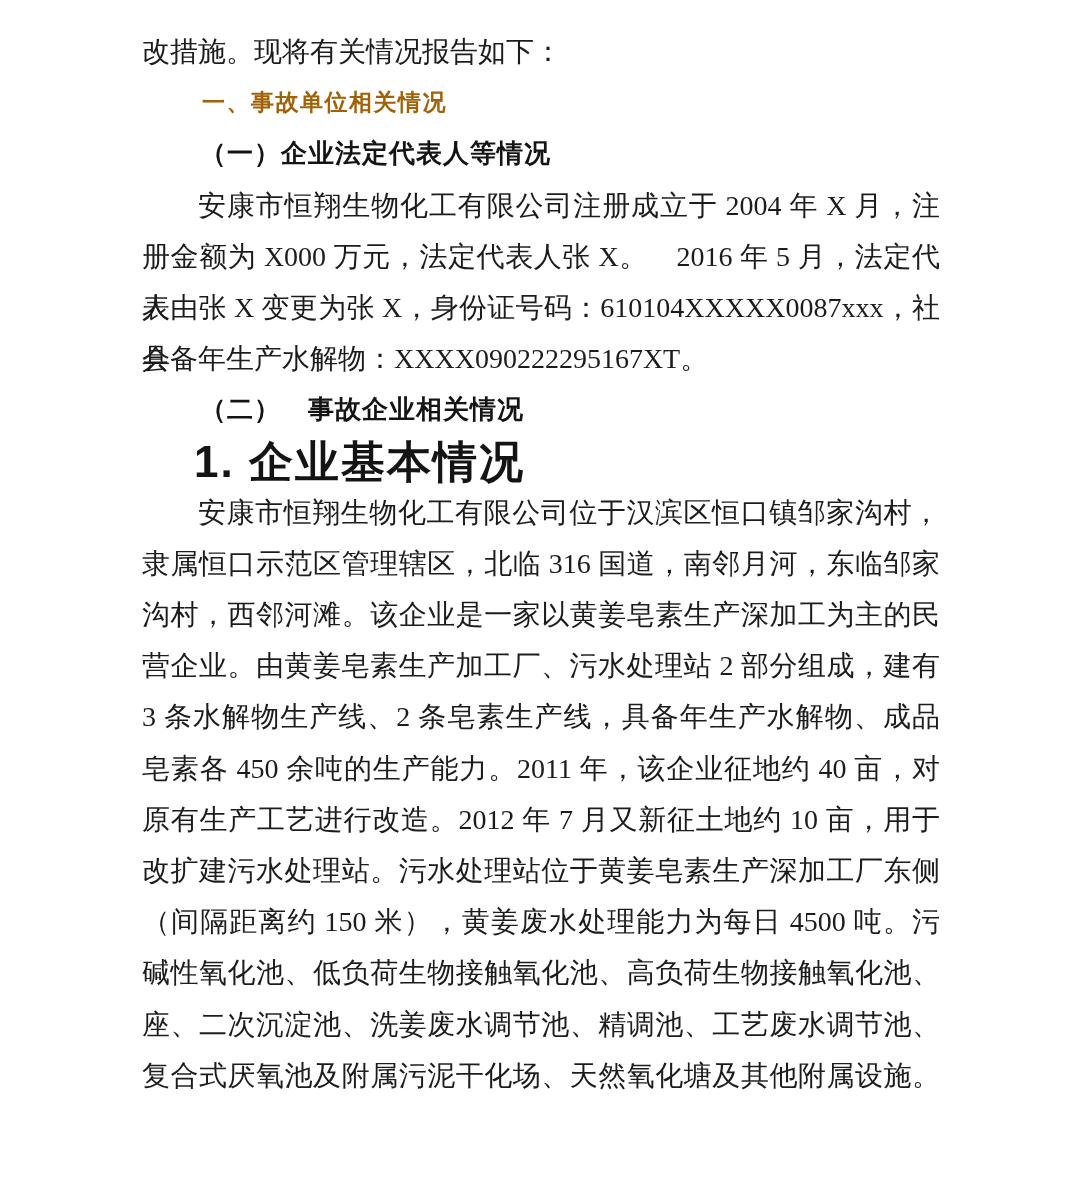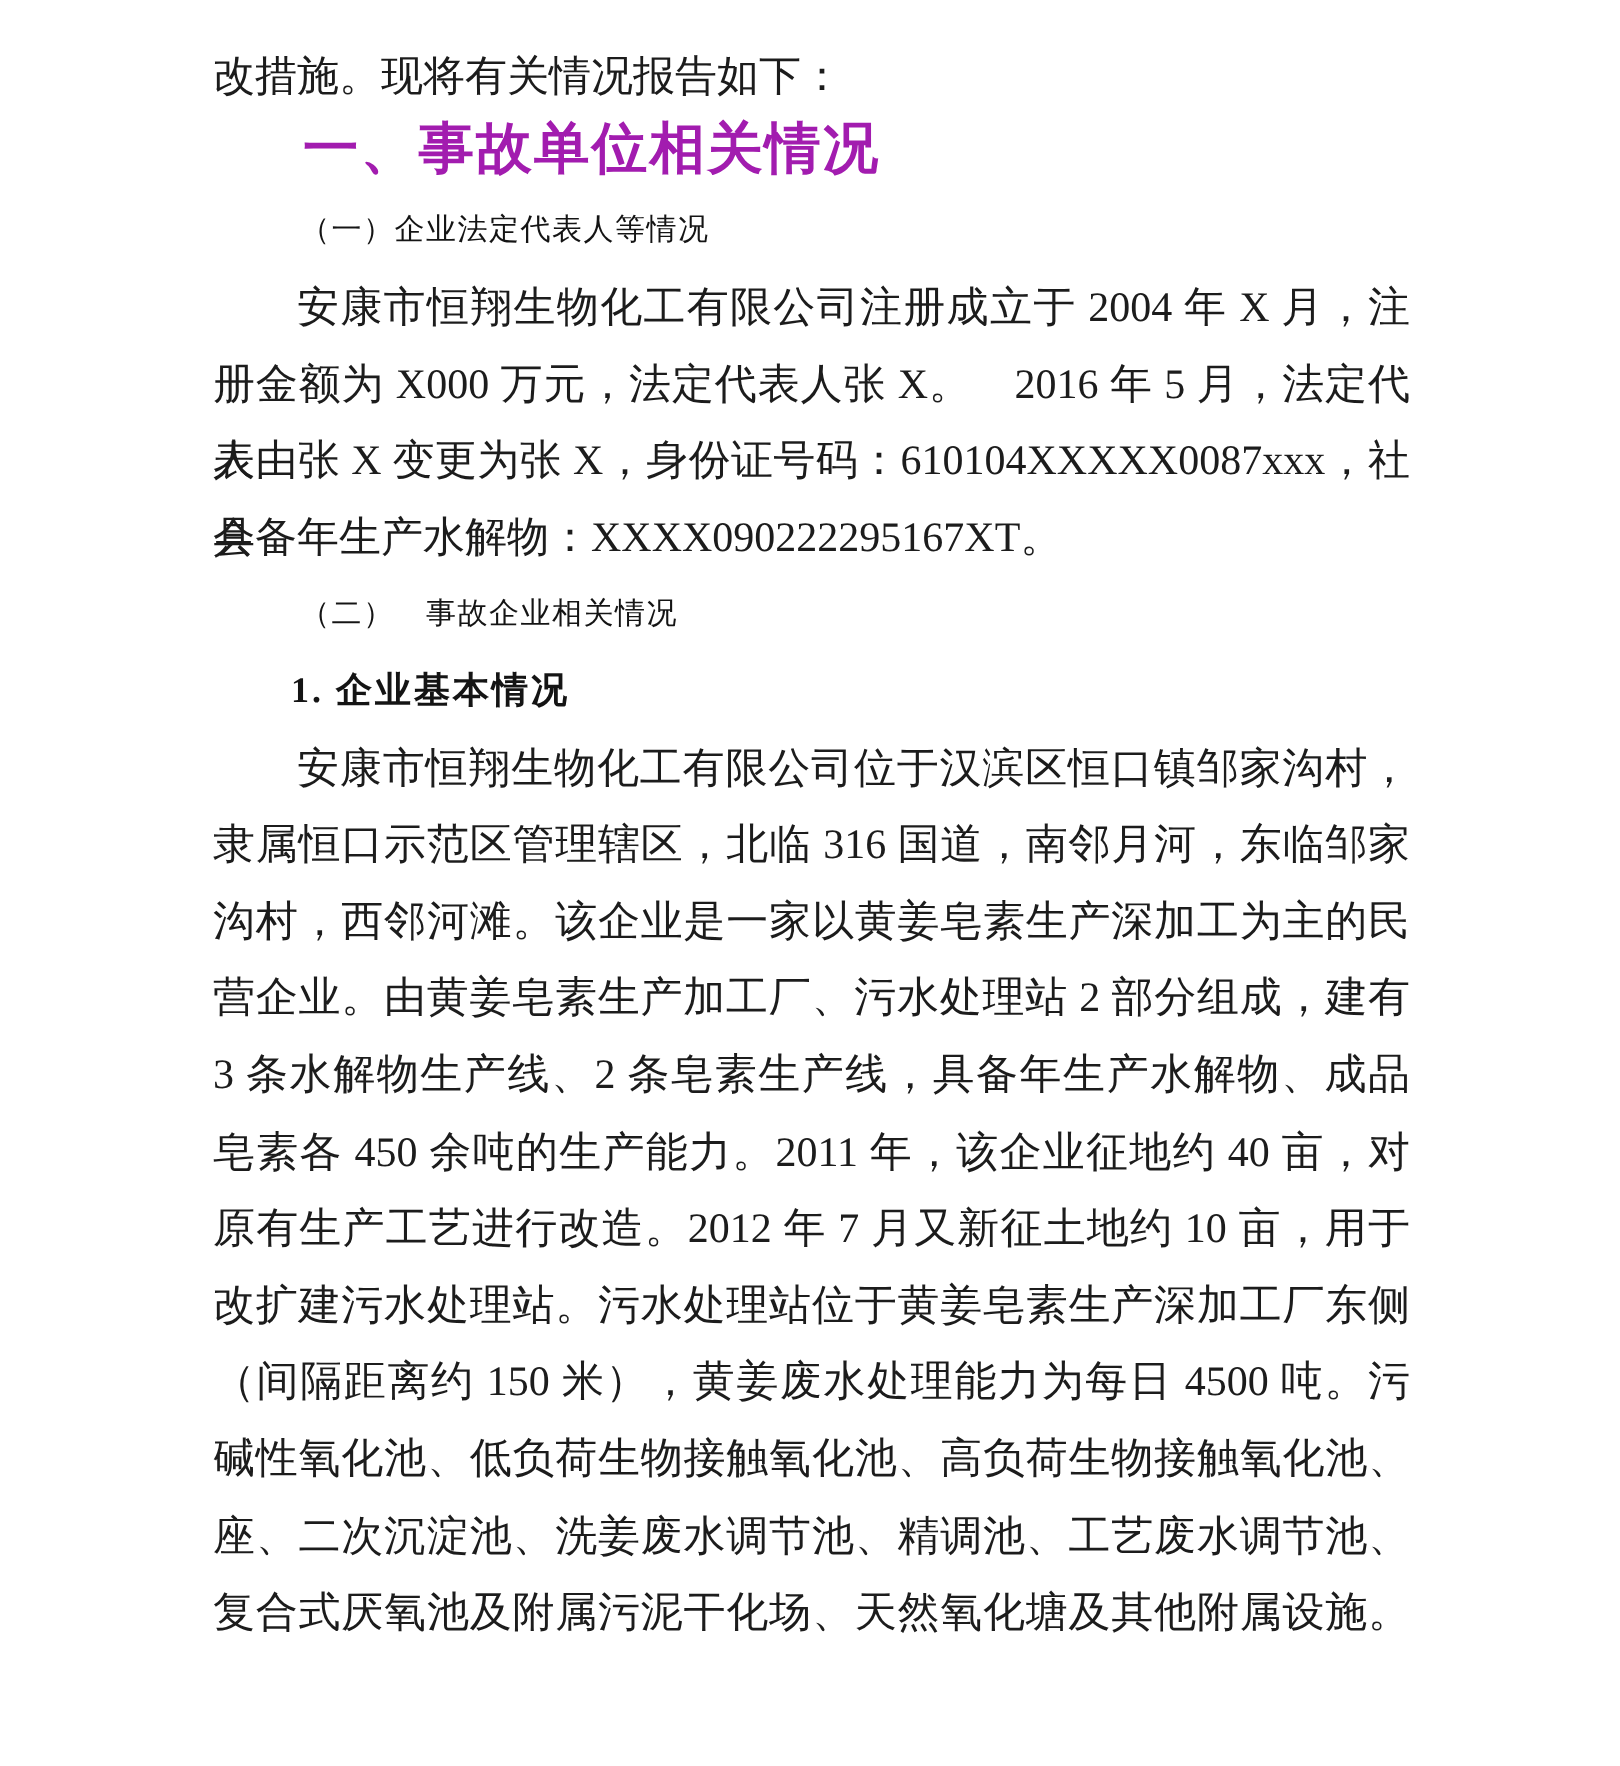--- a/index.html
+++ b/index.html
@@ -29,39 +29,39 @@
     white-space: normal;
   }
   .justify {
     text-align: justify;
     text-align-last: justify;
   }
   .indent {
     text-indent: 56px;
   }
   .h1 {
-    font-family: Liberation Mono, monospace;
+    font-family: Liberation Serif, serif;
     font-weight: 700;
-    font-size: 37px;
+    font-size: 23px;
     letter-spacing: 1.5px;
     text-indent: 60px;
-    color: #a21caf;
+    color: #a16207;
   }
   .h2 {
     font-family: "Liberation Serif", "DejaVu Serif", serif;
-    font-weight: 400;
-    font-size: 20px;
+    font-weight: 700;
+    font-size: 26px;
     letter-spacing: 1px;
     text-indent: 58px;
     color: #141414;
   }
   .h3 {
-    font-family: Liberation Serif, serif;
+    font-family: Liberation Sans, sans-serif;
     font-weight: 700;
-    font-size: 24px;
+    font-size: 44px;
     letter-spacing: 2px;
     text-indent: 52px;
     color: #141414;
   }
 </style>
 </head>
 <body>
 
 <div class="page">
   <div class="content">

